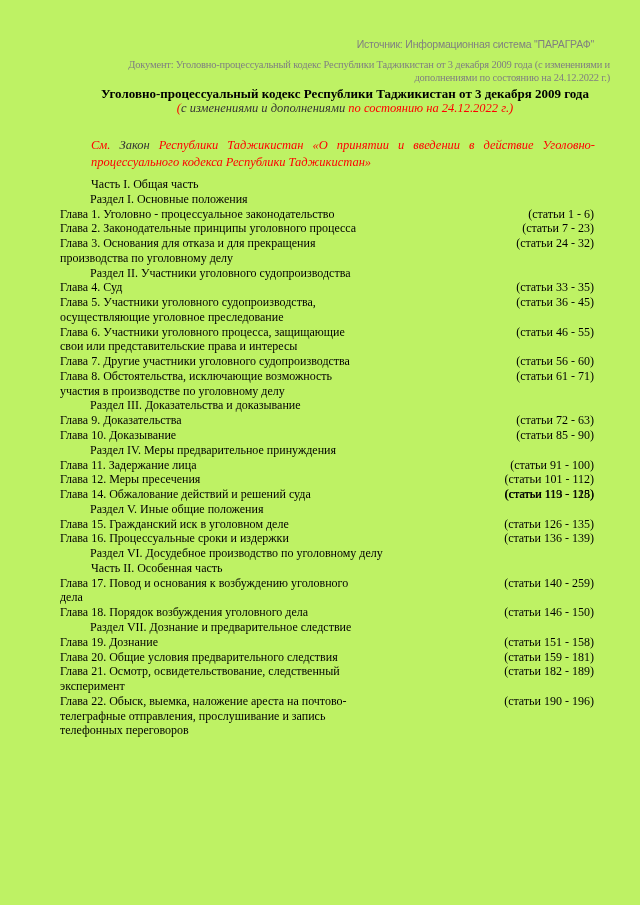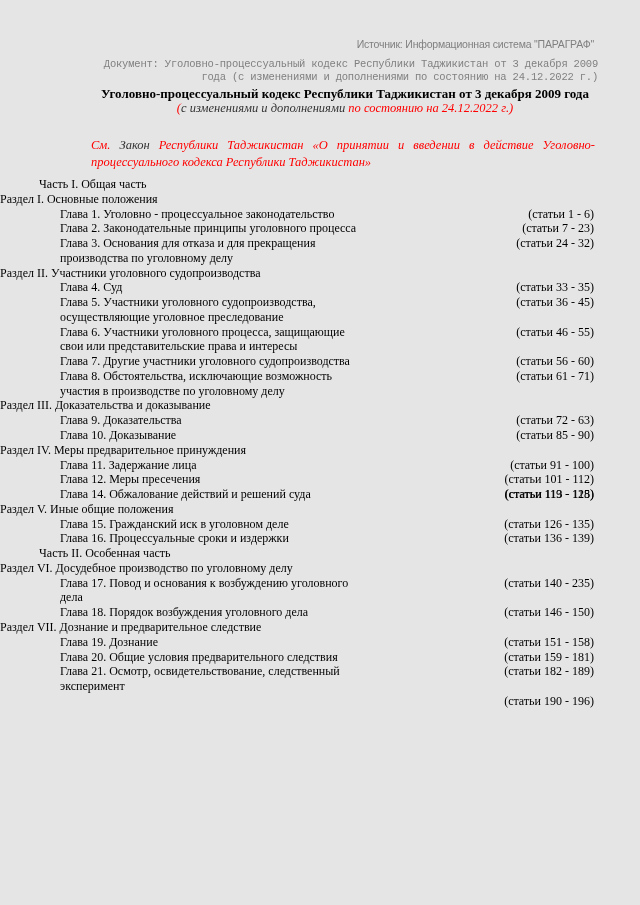--- a/index.html
+++ b/index.html
@@ -1,25 +1,25 @@
 <!DOCTYPE html>
 <html><head>
   <meta charset="utf-8">
   <style>
     html, body { margin: 0; padding: 0; background: #ffffff; }
     body { width: 640px; height: 905px; position: relative; overflow: hidden; }
-    .page { position: absolute; left: 0; top: 0; width: 640px; height: 905px; background: #e5e5e5; }
+    .page { position: absolute; left: 0; top: 0; width: 640px; height: 905px; background: #bef264; }
     .src {
       position: absolute; right: 46px; top: 38px;
       font-family: "Liberation Sans", sans-serif; font-size: 10.5px; color: #808080;
       letter-spacing: -0.2px; white-space: nowrap;
     }
     .docline {
-      position: absolute; right: 42px; top: 58px; width: 500px;
-      font-family: Liberation Mono, monospace; font-size: 10.5px; color: #808080;
+      position: absolute; right: 30px; top: 58px; width: 500px;
+      font-family: Liberation Serif, serif; font-size: 10.5px; color: #808080;
       text-align: right; line-height: 13px; letter-spacing: -0.2px;
     }
     .title {
       position: absolute; left: 0; width: 690px; top: 86px; text-align: center;
       font-family: "Liberation Serif", serif; font-weight: bold; font-size: 13px; color: #000;
       white-space: nowrap;
     }
     .subtitle {
       position: absolute; left: 0; width: 690px; top: 101px; text-align: center;
       font-family: "Liberation Serif", serif; font-style: italic; font-size: 12.5px;
@@ -30,22 +30,22 @@
     .see {
       position: absolute; left: 91px; width: 504px; top: 137px;
       font-family: Liberation Serif, serif; font-style: italic; font-size: 12.5px;
       line-height: 17px; text-align: justify; color: #ff0000;
     }
     .toc {
       position: absolute; left: 0; top: 177px; width: 640px;
       font-family: "Liberation Serif", serif; font-size: 12px; color: #000;
     }
     .row { position: relative; line-height: 14.77px; }
-    .row.part { padding-left: 39px; }
-    .row.section { }
+    .row.part { padding-left: 91px; }
+    .row.section { padding-left: 90px; }
     .row.chapter { padding-left: 60px; }
     .row.chapter .ctitle { display: block; width: 300px; }
     .row.chapter .range { position: absolute; right: 46px; top: 0; white-space: nowrap; }
   </style>
 </head>
 <body>
 
 <div class="page">
   <div class="src">Источник: Информационная система "ПАРАГРАФ"</div>
   <div class="docline">Документ: Уголовно-процессуальный кодекс Республики Таджикистан от 3 декабря 2009 года (с изменениями и дополнениями по состоянию на 24.12.2022 г.)</div>
@@ -118,40 +118,41 @@
       </div>
       <div class="row section"><span class="ctitle">Раздел V. Иные общие положения</span></div>
       <div class="row chapter">
         <span class="ctitle">Глава 15. Гражданский иск в уголовном деле</span>
         <span class="range">(статьи 126 - 135)</span>
       </div>
       <div class="row chapter">
         <span class="ctitle">Глава 16. Процессуальные сроки и издержки</span>
         <span class="range">(статьи 136 - 139)</span>
       </div>
+      <div class="row section"><span class="ctitle">Раздел VI. Досудебное производство по уголовному делу</span></div>
       <div class="row part"><span class="ctitle">Часть II. Особенная часть</span></div>
-      <div class="row section"><span class="ctitle">Раздел VI. Досудебное производство по уголовному делу</span></div>
       <div class="row chapter">
         <span class="ctitle">Глава 17. Повод и основания к возбуждению уголовного дела</span>
-        <span class="range">(статьи 140 - 235)</span>
+        <span class="range">(статьи 140 - 259)</span>
       </div>
       <div class="row chapter">
         <span class="ctitle">Глава 18. Порядок возбуждения уголовного дела</span>
         <span class="range">(статьи 146 - 150)</span>
       </div>
       <div class="row section"><span class="ctitle">Раздел VII. Дознание и предварительное следствие</span></div>
       <div class="row chapter">
         <span class="ctitle">Глава 19. Дознание</span>
         <span class="range">(статьи 151 - 158)</span>
       </div>
       <div class="row chapter">
         <span class="ctitle">Глава 20. Общие условия предварительного следствия</span>
         <span class="range">(статьи 159 - 181)</span>
       </div>
       <div class="row chapter">
         <span class="ctitle">Глава 21. Осмотр, освидетельствование, следственный эксперимент</span>
         <span class="range">(статьи 182 - 189)</span>
       </div>
       <div class="row chapter">
+        <span class="ctitle">Глава 22. Обыск, выемка, наложение ареста на почтово-телеграфные отправления, прослушивание и запись телефонных переговоров</span>
         <span class="range">(статьи 190 - 196)</span>
       </div>
     </div>
 </div>
 
 </body></html>

